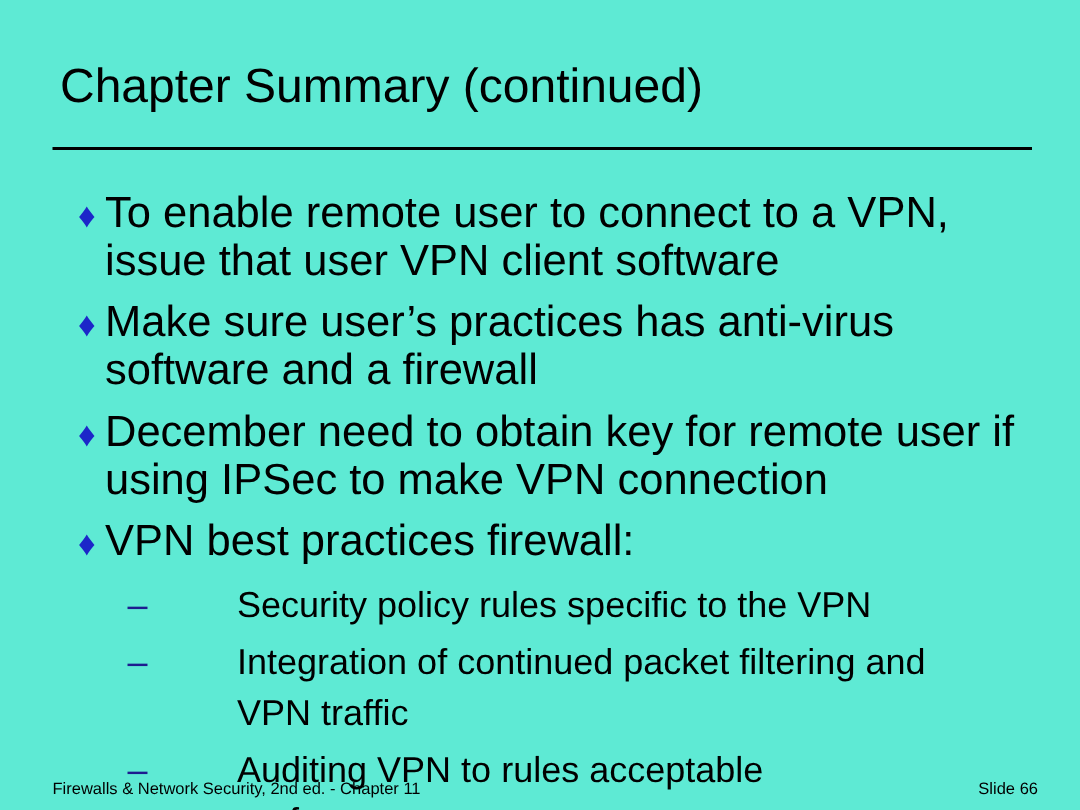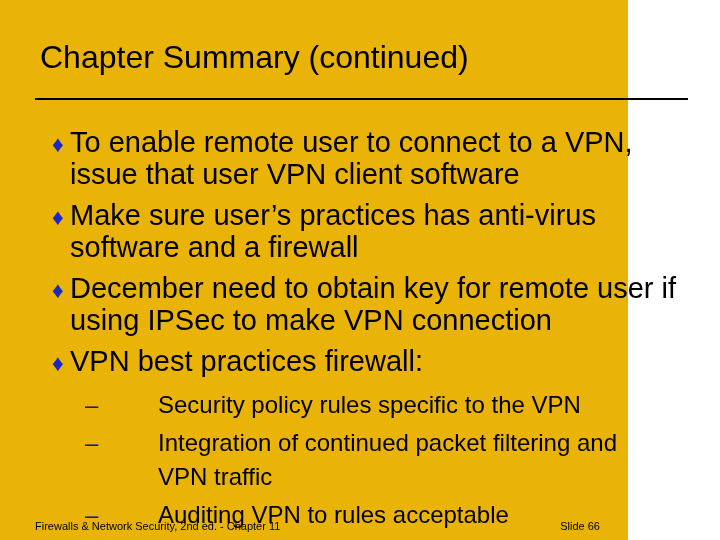--- a/index.html
+++ b/index.html
@@ -5,22 +5,22 @@
   html, body { margin: 0; padding: 0; }
   body {
     width: 720px; height: 540px;
     background: #ffffff;
     font-family: "Liberation Sans", sans-serif;
     color: #000000;
     overflow: hidden;
   }
   .slide {
     position: relative;
-    width: 628px; height: 540px;
-    background: #eab308;
+    width: 720px; height: 540px;
+    background: #5eead4;
   }
   .title {
     position: absolute;
     left: 40px; top: 38px;
     margin: 0;
     font-size: 32px;
     font-weight: 400;
     line-height: 1.2;
     white-space: nowrap;
   }

